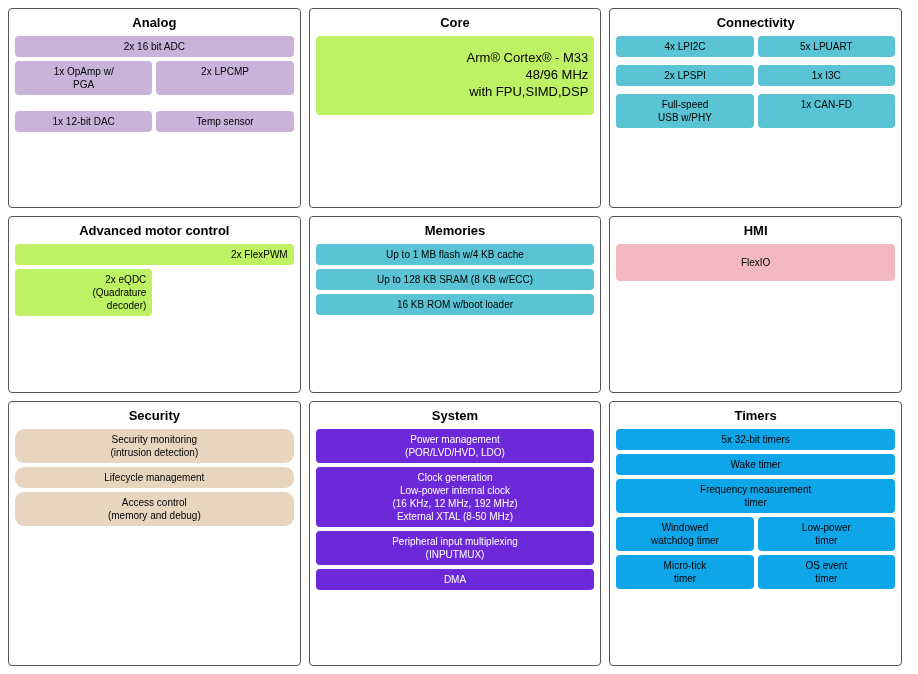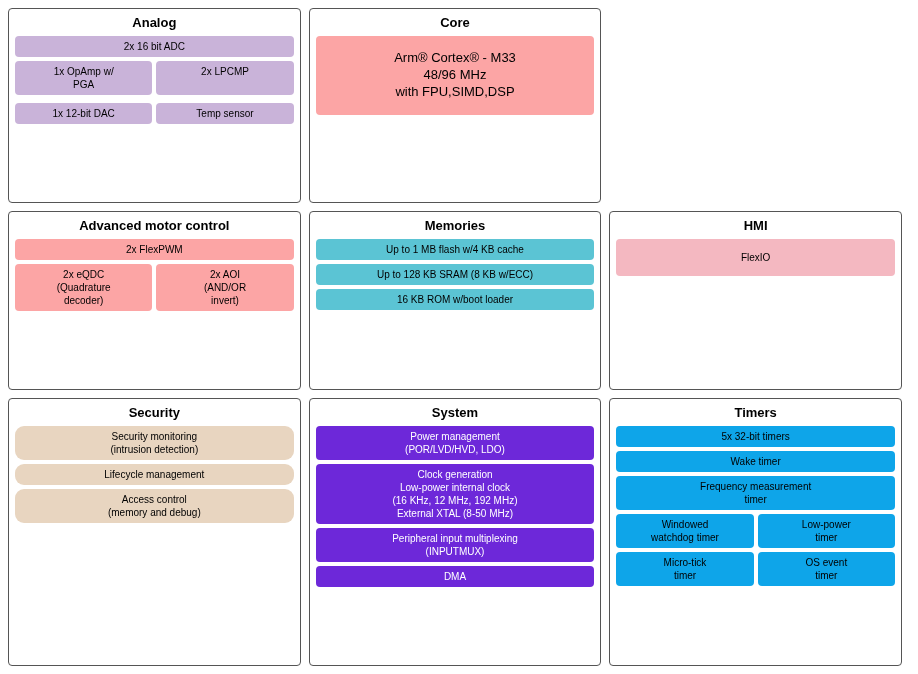--- a/index.html
+++ b/index.html
@@ -34,21 +34,21 @@
     }
     .chip {
       border-radius: 4px;
       padding: 4px 6px;
       text-align: center;
       margin-bottom: 4px;
       font-size: 10px;
       line-height: 1.3;
     }
     .chip-purple { background: #c9b3d9; }
-    .chip-green { background: #fca5a5; }
+    .chip-green { background: #bef264; text-align: right; }
     .chip-blue { background: #5bc4d4; }
     .chip-orange { background: #6d28d9; color: #fff; }
     .chip-pink { background: #f4b8c1; }
     .chip-gray { background: #0ea5e9; }
     .chip-tan { background: #e8d5c0; border-radius: 9px; }
 
     .row-2 { display: grid; grid-template-columns: 1fr 1fr; gap: 4px; }
 
     
     .analog-box { grid-column: 1; grid-row: 1; }
@@ -86,44 +86,53 @@
 <div class="main-grid">
 
   <div class="section-box analog-box">
     <div class="section-title">Analog</div>
     <div class="chip chip-purple" style="white-space:pre-line;">2x 16 bit ADC</div>
     <div class="row-2">
       <div class="chip chip-purple" style="white-space:pre-line;">1x OpAmp w/
 PGA</div>
       <div class="chip chip-purple">2x LPCMP</div>
     </div>
-    <div class="row-2" style="margin-top:4px;">
+    <div class="row-2" style="margin-top:12px;">
       <div class="chip chip-purple">1x 12-bit DAC</div>
       <div class="chip chip-purple">Temp sensor</div>
     </div>
   </div>
 
   <div class="section-box core-box">
     <div class="section-title">Core</div>
     <div class="chip chip-green" style="white-space:pre-line; font-size:13px; padding: 14px 6px;">Arm® Cortex® - M33
 48/96 MHz
 with FPU,SIMD,DSP</div>
   </div>
 
+  <div class="section-box connectivity-box">
+    <div class="section-title">Connectivity</div>
+    <div class="connectivity-grid">
+      <div class="chip chip-blue">4x LPI2C</div>
+      <div class="chip chip-blue">5x LPUART</div>
+      <div class="chip chip-blue">2x LPSPI</div>
+      <div class="chip chip-blue">1x I3C</div>
+      <div class="chip chip-blue" style="white-space:pre-line;">Full-speed
+USB w/PHY</div>
+      <div class="chip chip-blue">1x CAN-FD</div>
+    </div>
+  </div>
 
   <div class="section-box motor-box">
     <div class="section-title">Advanced motor control</div>
     <div class="chip chip-green">2x FlexPWM</div>
     <div class="row-2">
       <div class="chip chip-green" style="white-space:pre-line;">2x eQDC
 (Quadrature
 decoder)</div>
-      <div class="chip chip-green" style="white-space:pre-line;">2x AOI
-(AND/OR
-invert)</div>
     </div>
   </div>
 
   <div class="section-box memories-box">
     <div class="section-title">Memories</div>
     <div class="chip chip-blue">Up to 1 MB flash w/4 KB cache</div>
     <div class="chip chip-blue">Up to 128 KB SRAM (8 KB w/ECC)</div>
     <div class="chip chip-blue">16 KB ROM w/boot loader</div>
   </div>
 

